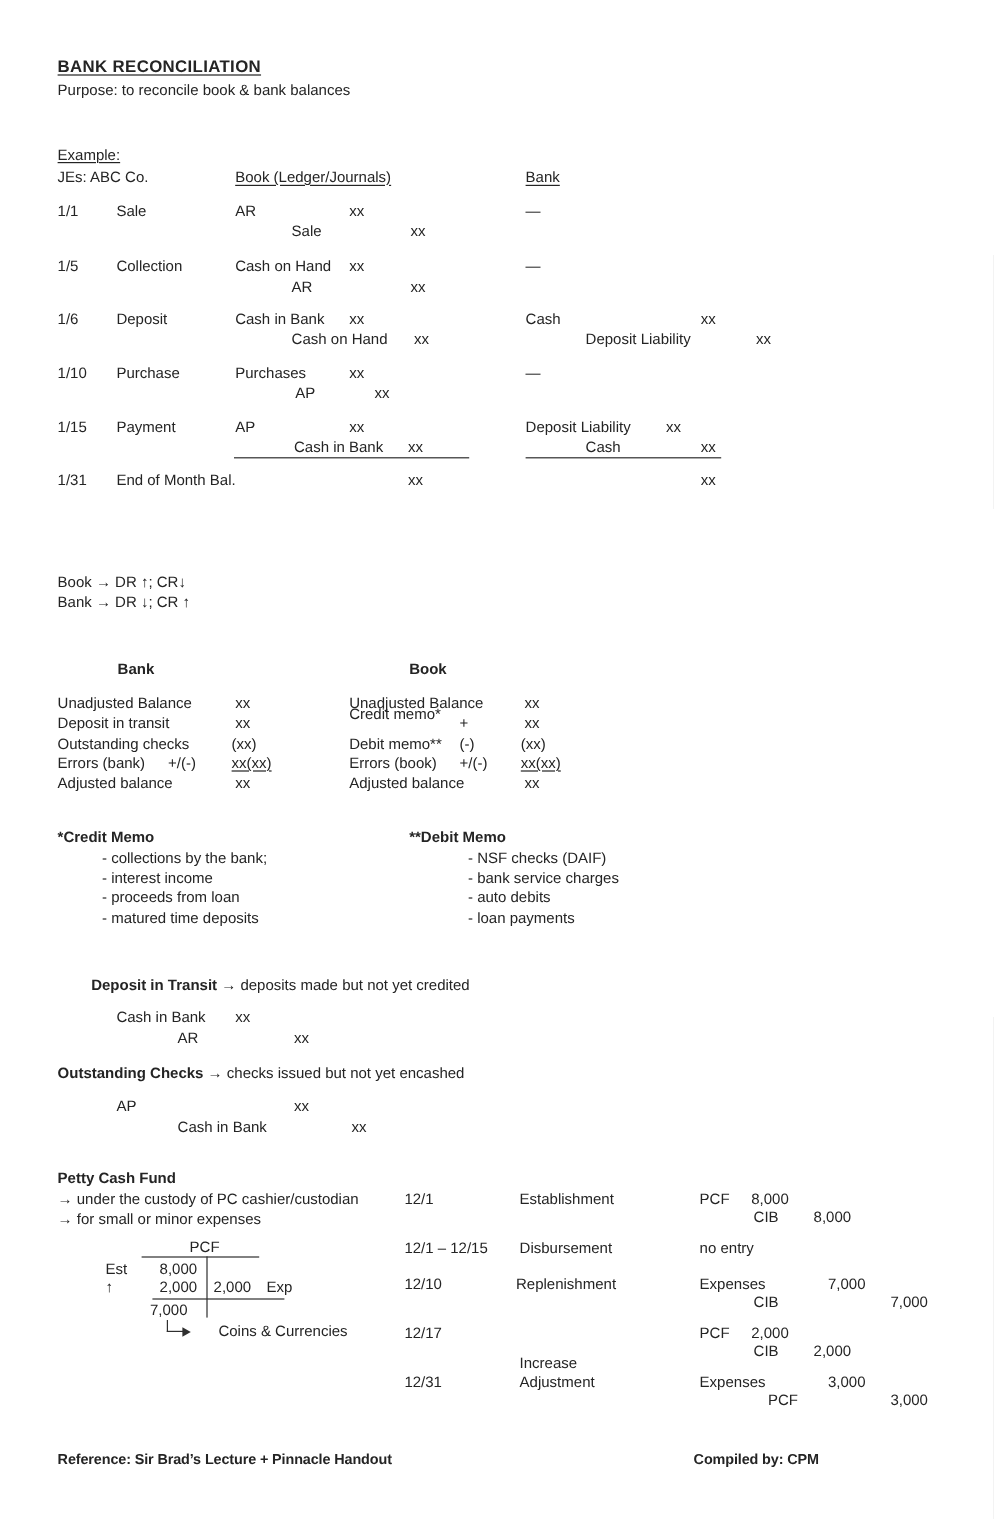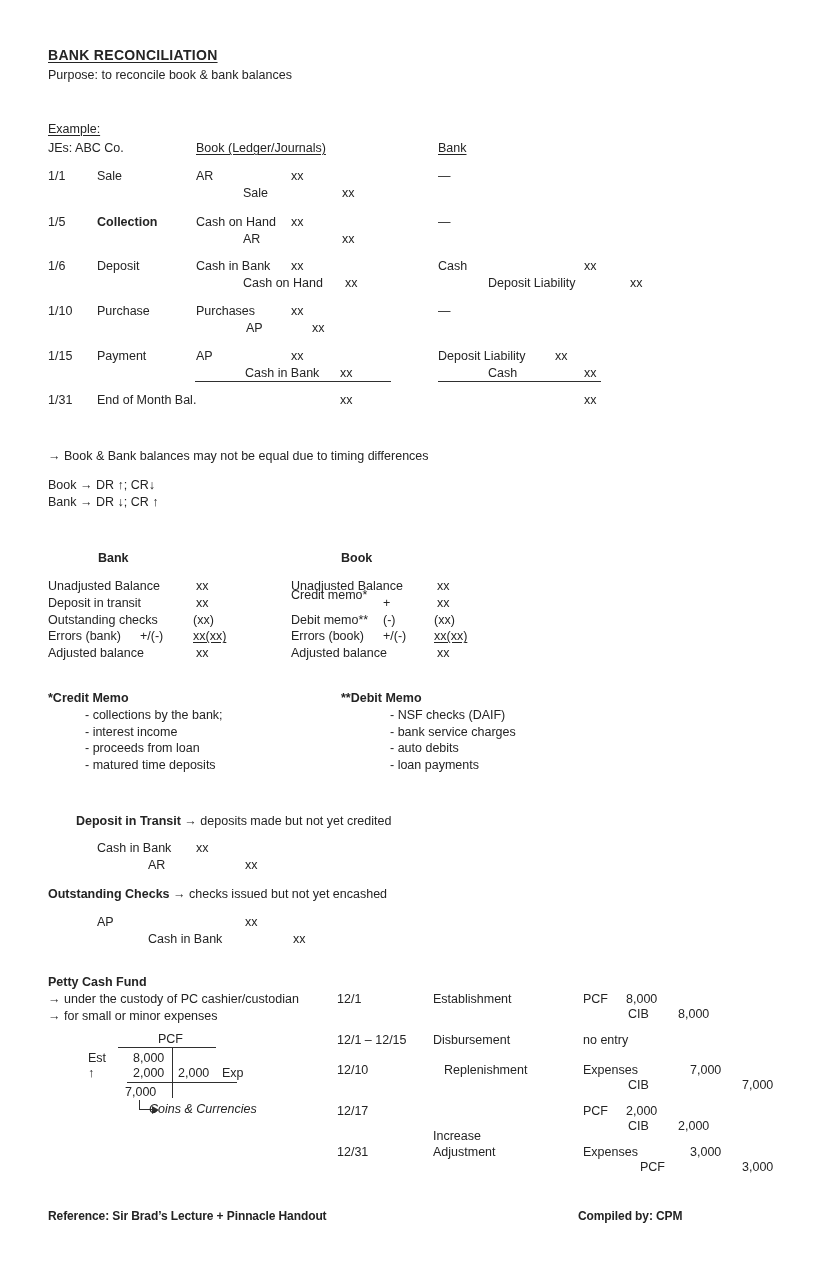--- a/index.html
+++ b/index.html
@@ -37,21 +37,21 @@
 
   <span class="t" style="left:48px;  top:169px;">1/1</span>
   <span class="t" style="left:97px;  top:169px;">Sale</span>
   <span class="t" style="left:196px; top:169px;">AR</span>
   <span class="t" style="left:291px; top:169px;">xx</span>
   <span class="t" style="left:438px; top:169px;">—</span>
   <span class="t" style="left:243px; top:186px;">Sale</span>
   <span class="t" style="left:342px; top:186px;">xx</span>
 
   <span class="t" style="left:48px;  top:215px;">1/5</span>
-  <span class="t" style="left:97px;  top:215px;font-weight:bold;">Collection</span>
+  <span class="t" style="left:97px;  top:215px;">Collection</span>
   <span class="t" style="left:196px; top:215px;">Cash on Hand</span>
   <span class="t" style="left:291px; top:215px;">xx</span>
   <span class="t" style="left:438px; top:215px;">—</span>
   <span class="t" style="left:243px; top:232px;">AR</span>
   <span class="t" style="left:342px; top:232px;">xx</span>
 
   <span class="t" style="left:48px;  top:259px;">1/6</span>
   <span class="t" style="left:97px;  top:259px;">Deposit</span>
   <span class="t" style="left:196px; top:259px;">Cash in Bank</span>
   <span class="t" style="left:291px; top:259px;">xx</span>
@@ -81,21 +81,20 @@
   <span class="t" style="left:488px; top:366px;">Cash</span>
   <span class="t" style="left:584px; top:366px;">xx</span>
   <div class="rule hline" style="left:195px; top:381px; width:196px;"></div>
   <div class="rule hline" style="left:438px; top:381px; width:163px;"></div>
 
   <span class="t" style="left:48px;  top:393px;">1/31</span>
   <span class="t" style="left:97px;  top:393px;">End of Month Bal.</span>
   <span class="t" style="left:340px; top:393px;">xx</span>
   <span class="t" style="left:584px; top:393px;">xx</span>
 
-  <span class="t" style="left:48px; top:449px;">→ Book &amp; Bank balances may not be equal due to timing differences</span>
   <span class="t" style="left:48px; top:478px;">Book → DR ↑; CR↓</span>
   <span class="t" style="left:48px; top:495px;">Bank → DR ↓; CR ↑</span>
 
   <span class="t b" style="left:98px; top:551px;">Bank</span>
   <span class="t" style="left:48px;  top:579px;">Unadjusted Balance</span>
   <span class="t" style="left:196px; top:579px;">xx</span>
   <span class="t" style="left:48px;  top:596px;">Deposit in transit</span>
   <span class="t" style="left:196px; top:596px;">xx</span>
   <span class="t" style="left:48px;  top:613px;">Outstanding checks</span>
   <span class="t" style="left:193px; top:613px;">(xx)</span>
@@ -155,35 +154,35 @@
   <span class="t" style="left:133px; top:1051px;">8,000</span>
   <span class="t" style="left:88px;  top:1066px;">↑</span>
   <span class="t" style="left:133px; top:1066px;">2,000</span>
   <span class="t" style="left:178px; top:1066px;">2,000</span>
   <span class="t" style="left:222px; top:1066px;">Exp</span>
   <div class="rule hline" style="left:127px; top:1082px; width:110px;"></div>
   <span class="t" style="left:125px; top:1085px;">7,000</span>
   <div class="rule vline" style="left:139px; top:1100px; height:10px;"></div>
   <div class="rule hline" style="left:139px; top:1109px; width:14px;"></div>
   <div class="arrowhead" style="left:152px; top:1106px;"></div>
-  <span class="t" style="left:149px; top:1102px;font-style:italic;">Coins &amp; Currencies</span>
+  <span class="t" style="left:182px; top:1102px;">Coins &amp; Currencies</span>
 
   <span class="t" style="left:337px; top:992px;">12/1</span>
   <span class="t" style="left:433px; top:992px;">Establishment</span>
   <span class="t" style="left:583px; top:992px;">PCF</span>
   <span class="t" style="left:626px; top:992px;">8,000</span>
   <span class="t" style="left:628px; top:1007px;">CIB</span>
   <span class="t" style="left:678px; top:1007px;">8,000</span>
 
   <span class="t" style="left:337px; top:1033px;">12/1 – 12/15</span>
   <span class="t" style="left:433px; top:1033px;">Disbursement</span>
   <span class="t" style="left:583px; top:1033px;">no entry</span>
 
   <span class="t" style="left:337px; top:1063px;">12/10</span>
-  <span class="t" style="left:444px; top:1063px;">Replenishment</span>
+  <span class="t" style="left:430px; top:1063px;">Replenishment</span>
   <span class="t" style="left:583px; top:1063px;">Expenses</span>
   <span class="t" style="left:690px; top:1063px;">7,000</span>
   <span class="t" style="left:628px; top:1078px;">CIB</span>
   <span class="t" style="left:742px; top:1078px;">7,000</span>
 
   <span class="t" style="left:337px; top:1104px;">12/17</span>
   <span class="t" style="left:433px; top:1104px;margin-top:25px;">Increase</span>
   <span class="t" style="left:583px; top:1104px;">PCF</span>
   <span class="t" style="left:626px; top:1104px;">2,000</span>
   <span class="t" style="left:628px; top:1119px;">CIB</span>

